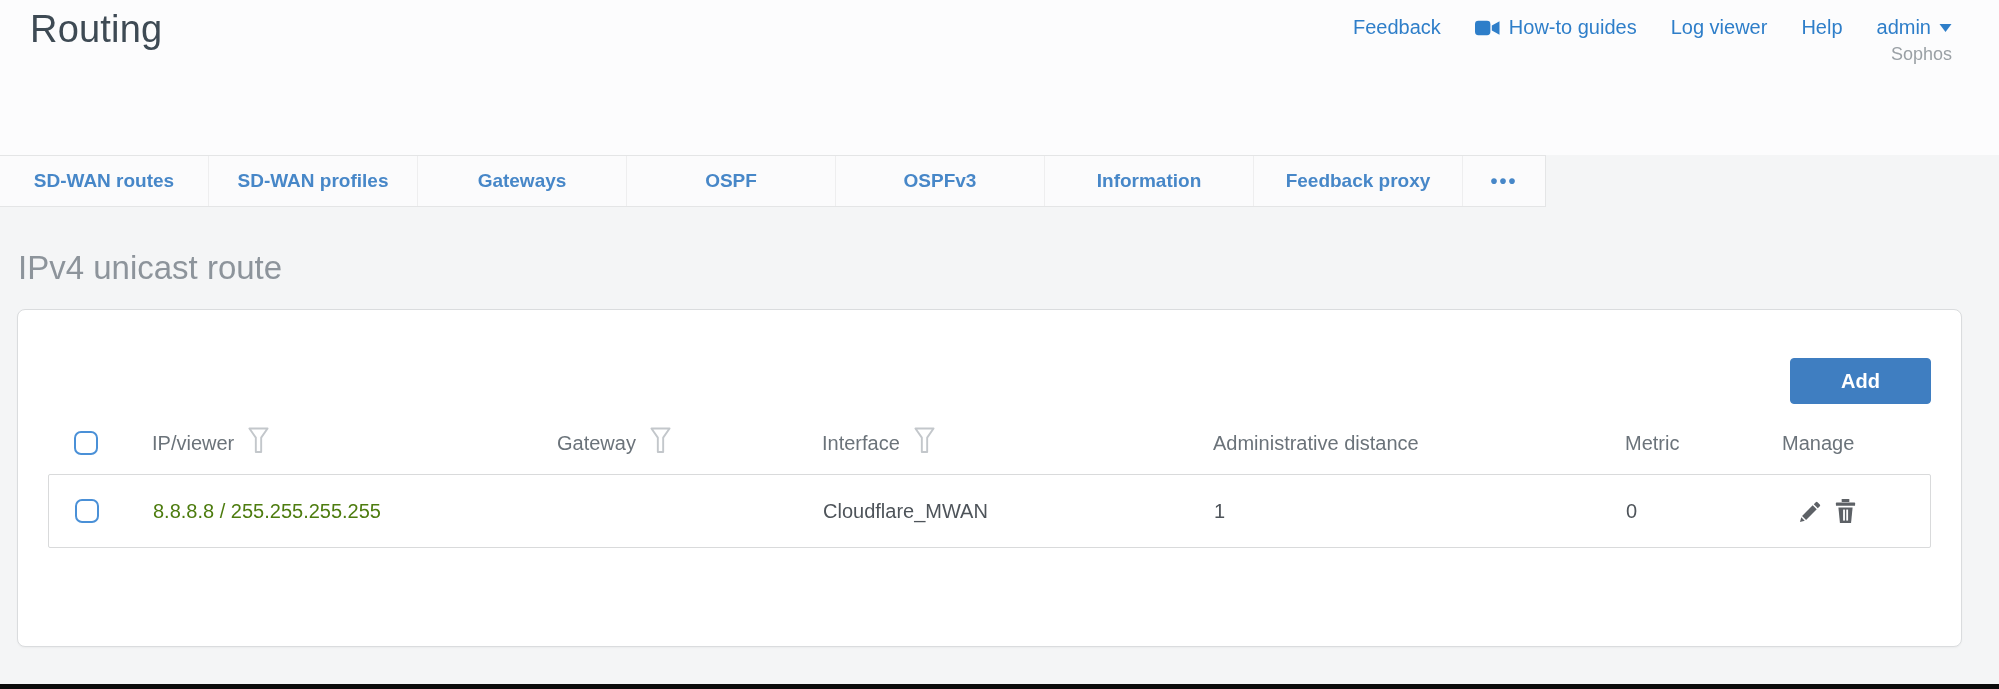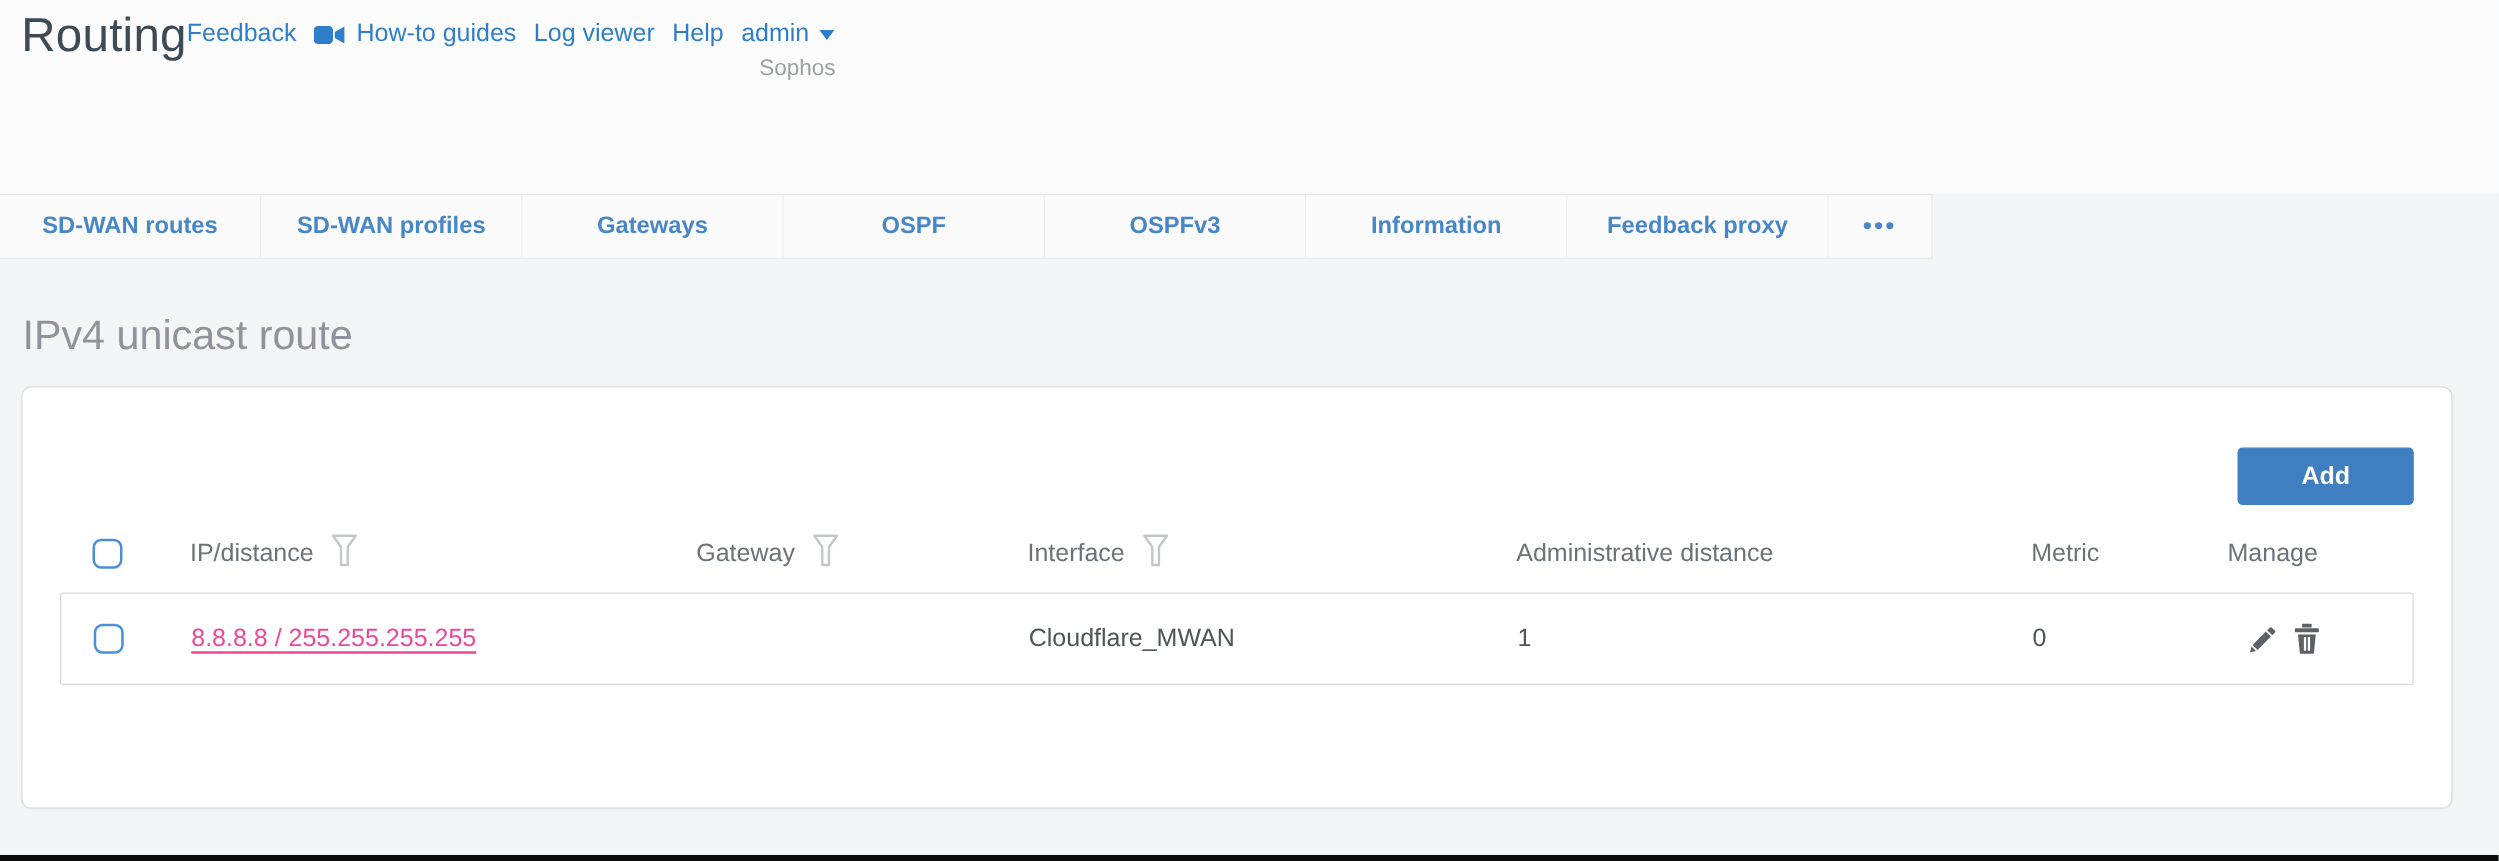--- a/index.html
+++ b/index.html
@@ -20,35 +20,35 @@
     font-family:"Liberation Sans","DejaVu Sans",sans-serif;
     background:var(--page-gray);
     position:relative;
   }
 
   
   .top-header{
     height:155px;
     background:#fcfcfd;
     display:flex;
-    justify-content:flex-start;
+    justify-content:space-between;
     align-items:flex-start;
-    padding:8px 47px 0 17px;
+    padding:8px 47px 0 30px;
   }
   .page-title{
     font-size:38px;
     font-weight:400;
     color:var(--text-dark);
     letter-spacing:0.2px;
   }
   .header-right{display:flex;flex-direction:column;align-items:flex-end;}
   .header-links{
     display:flex;
     align-items:center;
-    gap:14px;
+    gap:34px;
     margin-top:8px;
   }
   .header-link{
     color:var(--link-blue);
     font-size:20px;
     font-weight:400;
     text-decoration:none;
     display:flex;
     align-items:center;
     gap:9px;
@@ -172,22 +172,21 @@
   .data-row{
     border:1px solid #d9dadb;
     border-radius:2px;
     height:74px;
     margin-top:6px;
     background:#ffffff;
     font-size:20px;
     color:var(--text-mid);
   }
   .route-link{
-    color:#ec4899;
-    text-decoration:underline;
+    color:#4d7c0f;
     text-underline-offset:4px;
     cursor:pointer;
   }
   .manage-cell{display:flex;align-items:center;gap:12px;padding-left:16px;}
   .icon-btn{cursor:pointer;display:flex;align-items:center;border:none;background:none;padding:0;}
   .filter-icon{cursor:pointer;}
 
   
   .bottom-strip{
     position:absolute;
@@ -254,21 +253,21 @@
 
     <div class="toolbar">
       <button class="btn btn-add">Add</button>
     </div>
 
     <div class="grid thead">
       <div class="checkbox-cell">
         <div class="checkbox"></div>
       </div>
       <div class="th">
-        <span>IP/distance</span>
+        <span>IP/viewer</span>
         <span class="filter-icon">
           <svg width="21" height="27" viewBox="0 0 22 28" fill="none" stroke="#c3c7cb" stroke-width="2" stroke-linejoin="round" xmlns="http://www.w3.org/2000/svg">
             <path d="M1.5 1.5 H20.5 L13.8 11 V26 H8.2 V11 Z"></path>
           </svg>
         </span>
       </div>
       <div class="th">
         <span>Gateway</span>
         <span class="filter-icon">
           <svg width="21" height="27" viewBox="0 0 22 28" fill="none" stroke="#c3c7cb" stroke-width="2" stroke-linejoin="round" xmlns="http://www.w3.org/2000/svg">

